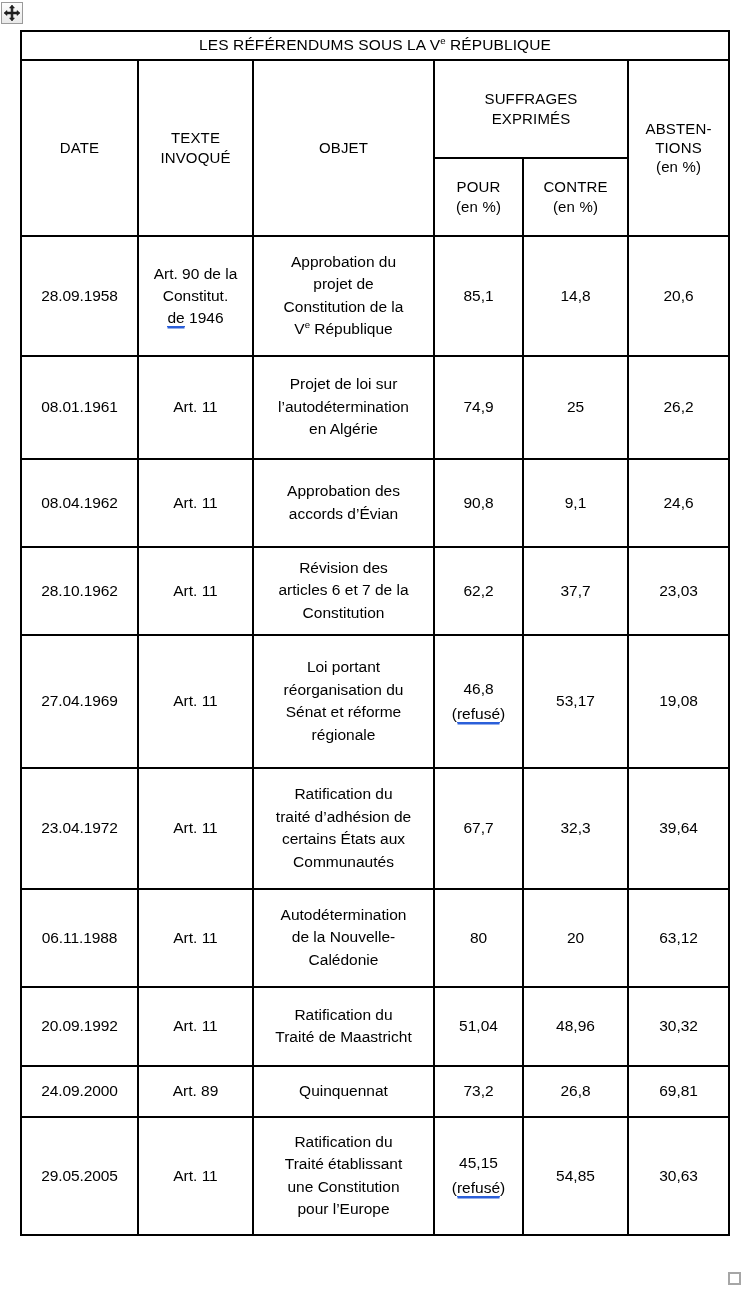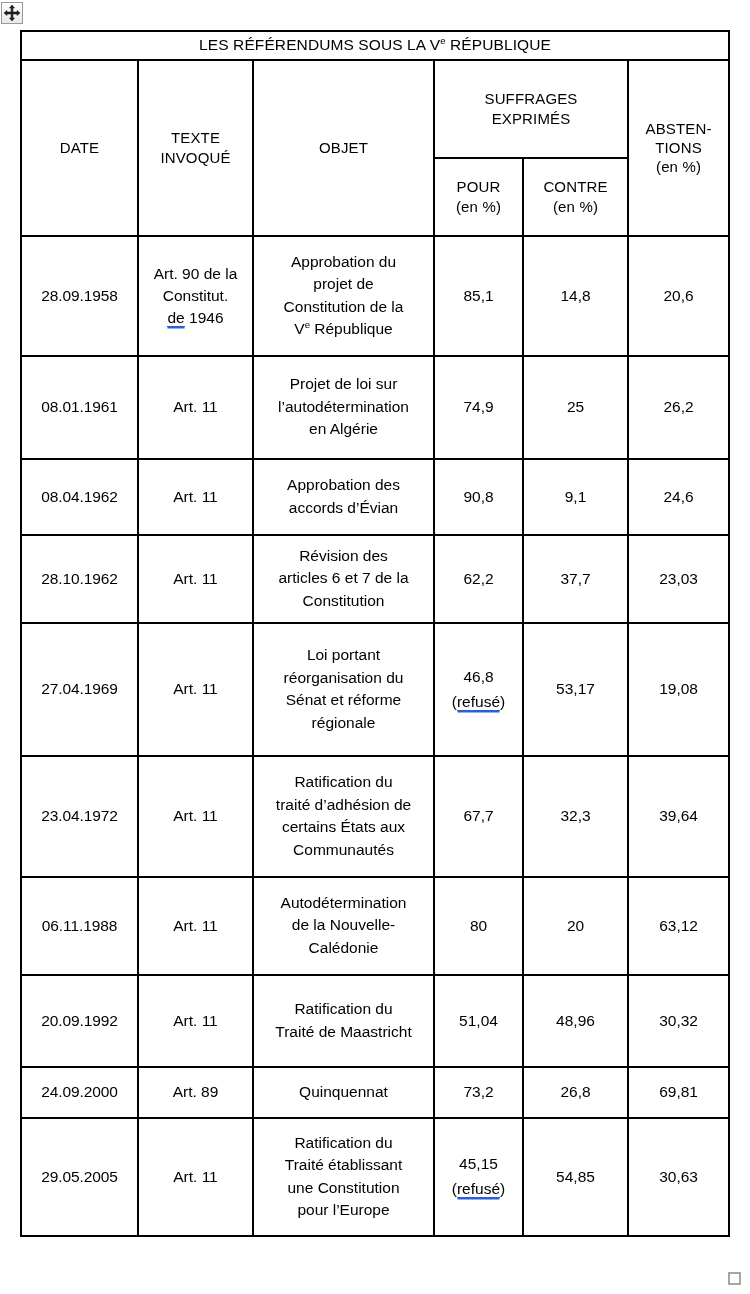--- a/index.html
+++ b/index.html
@@ -193,21 +193,21 @@
         <td class="cell cell-objet">
           <span>Projet de loi sur</span><br>
           <span>l’autodétermination</span><br>
           <span>en Algérie</span>
         </td>
         <td class="cell cell-num">74,9</td>
         <td class="cell cell-num">25</td>
         <td class="cell cell-num">26,2</td>
       </tr>
 
-      <tr style="height:76px">
+      <tr style="height:88px">
         <td class="cell cell-date">08.04.1962</td>
         <td class="cell">Art. 11</td>
         <td class="cell cell-objet">
           <span>Approbation des</span><br>
           <span>accords d’Évian</span>
         </td>
         <td class="cell cell-num">90,8</td>
         <td class="cell cell-num">9,1</td>
         <td class="cell cell-num">24,6</td>
       </tr>
@@ -262,21 +262,21 @@
         <td class="cell cell-objet">
           <span>Autodétermination</span><br>
           <span>de la Nouvelle-</span><br>
           <span>Calédonie</span>
         </td>
         <td class="cell cell-num">80</td>
         <td class="cell cell-num">20</td>
         <td class="cell cell-num">63,12</td>
       </tr>
 
-      <tr style="height:92px">
+      <tr style="height:79px">
         <td class="cell cell-date">20.09.1992</td>
         <td class="cell">Art. 11</td>
         <td class="cell cell-objet">
           <span>Ratification du</span><br>
           <span>Traité de Maastricht</span>
         </td>
         <td class="cell cell-num">51,04</td>
         <td class="cell cell-num">48,96</td>
         <td class="cell cell-num">30,32</td>
       </tr>

